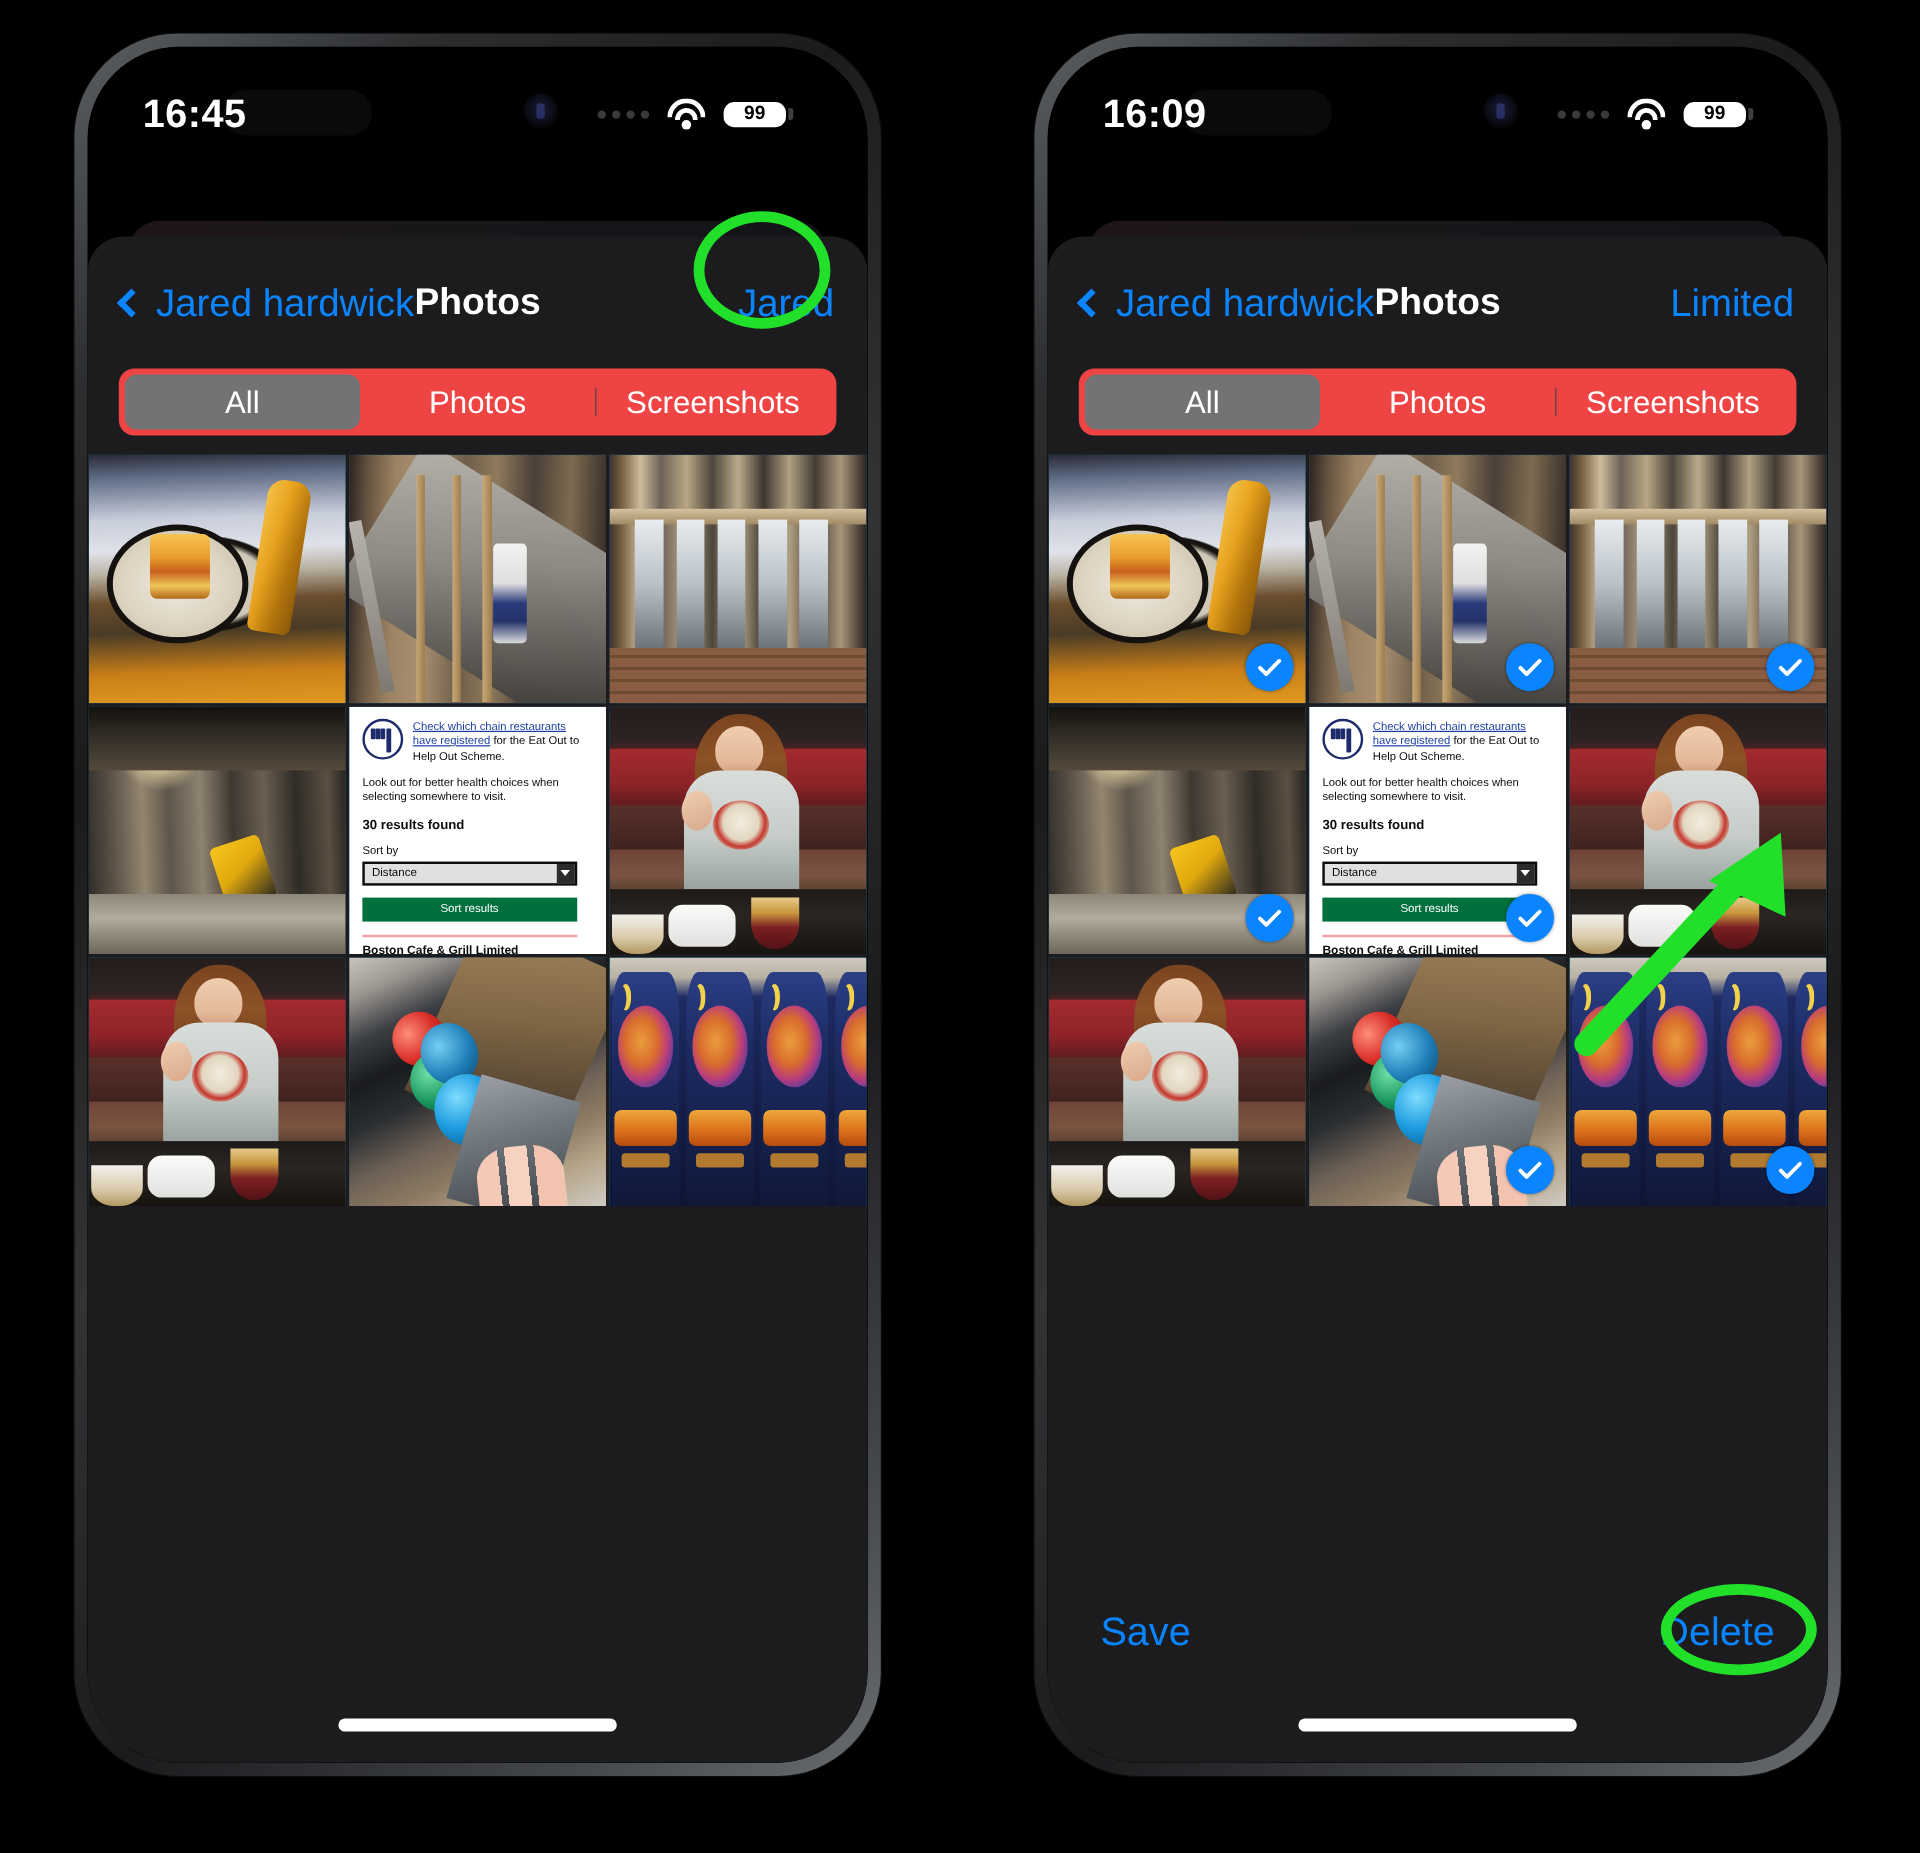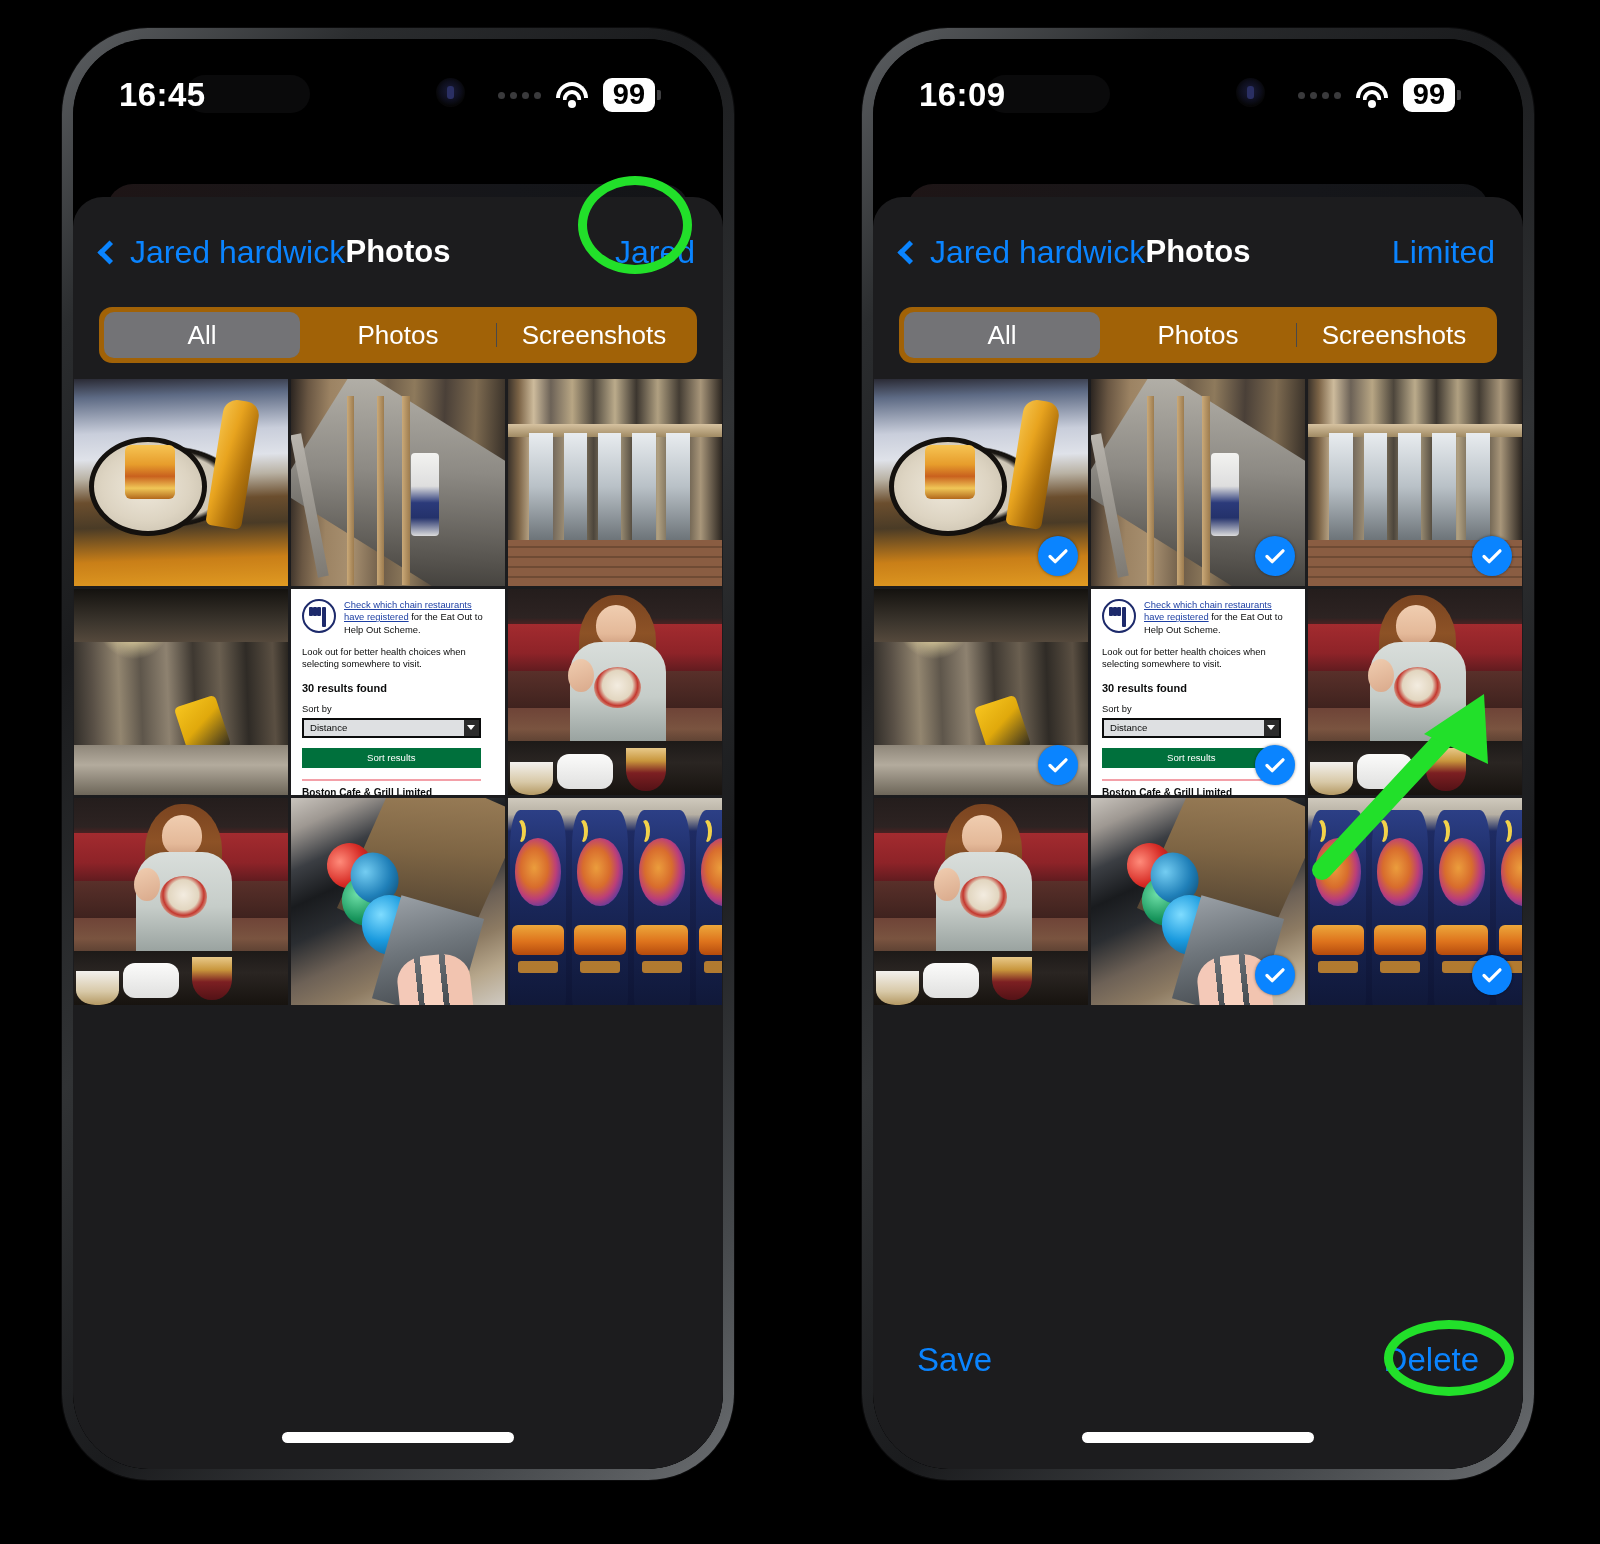--- a/index.html
+++ b/index.html
@@ -70,21 +70,21 @@
     width: 8px; height: 8px; top: 18px; border: none;
     background: #fff; border-radius: 50%;
   }
   .battery {
     display: flex; align-items: center; gap: 2px;
   }
   .batt-body {
     background: #fff; color: #000;
     border-radius: 9px;
     padding: 2px 8px 3px;
-    font-size: 29px; font-weight: 700;
+    font-size: 16px; font-weight: 700;
     line-height: 1;
     min-width: 52px; text-align: center;
   }
   .batt-cap { width: 4px; height: 10px; background: #3f3f41; border-radius: 0 2px 2px 0; }
 
   
   .island {
     position: absolute; top: 36px; left: 50%; transform: translateX(-212px);
     width: 124px; height: 38px; border-radius: 19px;
     background: #0a0a0b;
@@ -150,21 +150,21 @@
     margin-left: auto;
     color: #0a84ff; font-size: 32px;
     position: relative; z-index: 2;
     padding: 4px 2px;
   }
 
   
   .segwrap { padding: 0 26px 16px; flex: 0 0 auto; }
   .segmented {
     display: flex;
-    background: #a16207;
+    background: #ef4444;
     border-radius: 13px;
     padding: 5px;
     height: 56px;
     position: relative;
   }
   .seg {
     flex: 1;
     display: flex; align-items: center; justify-content: center;
     color: #fff; font-size: 26px;
     border-radius: 10px;

